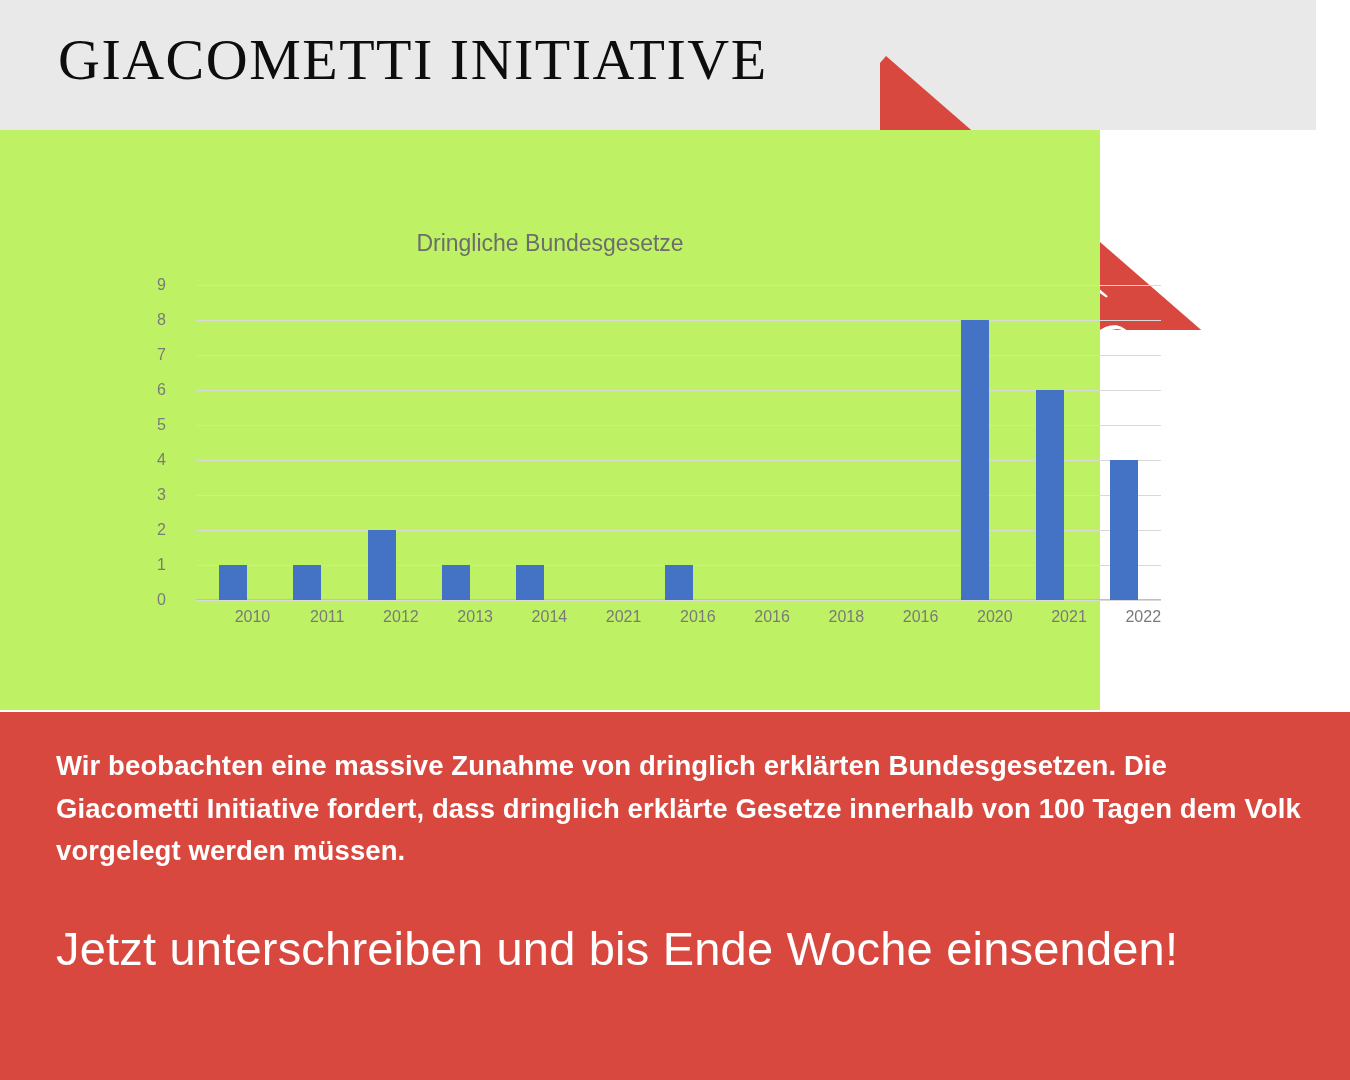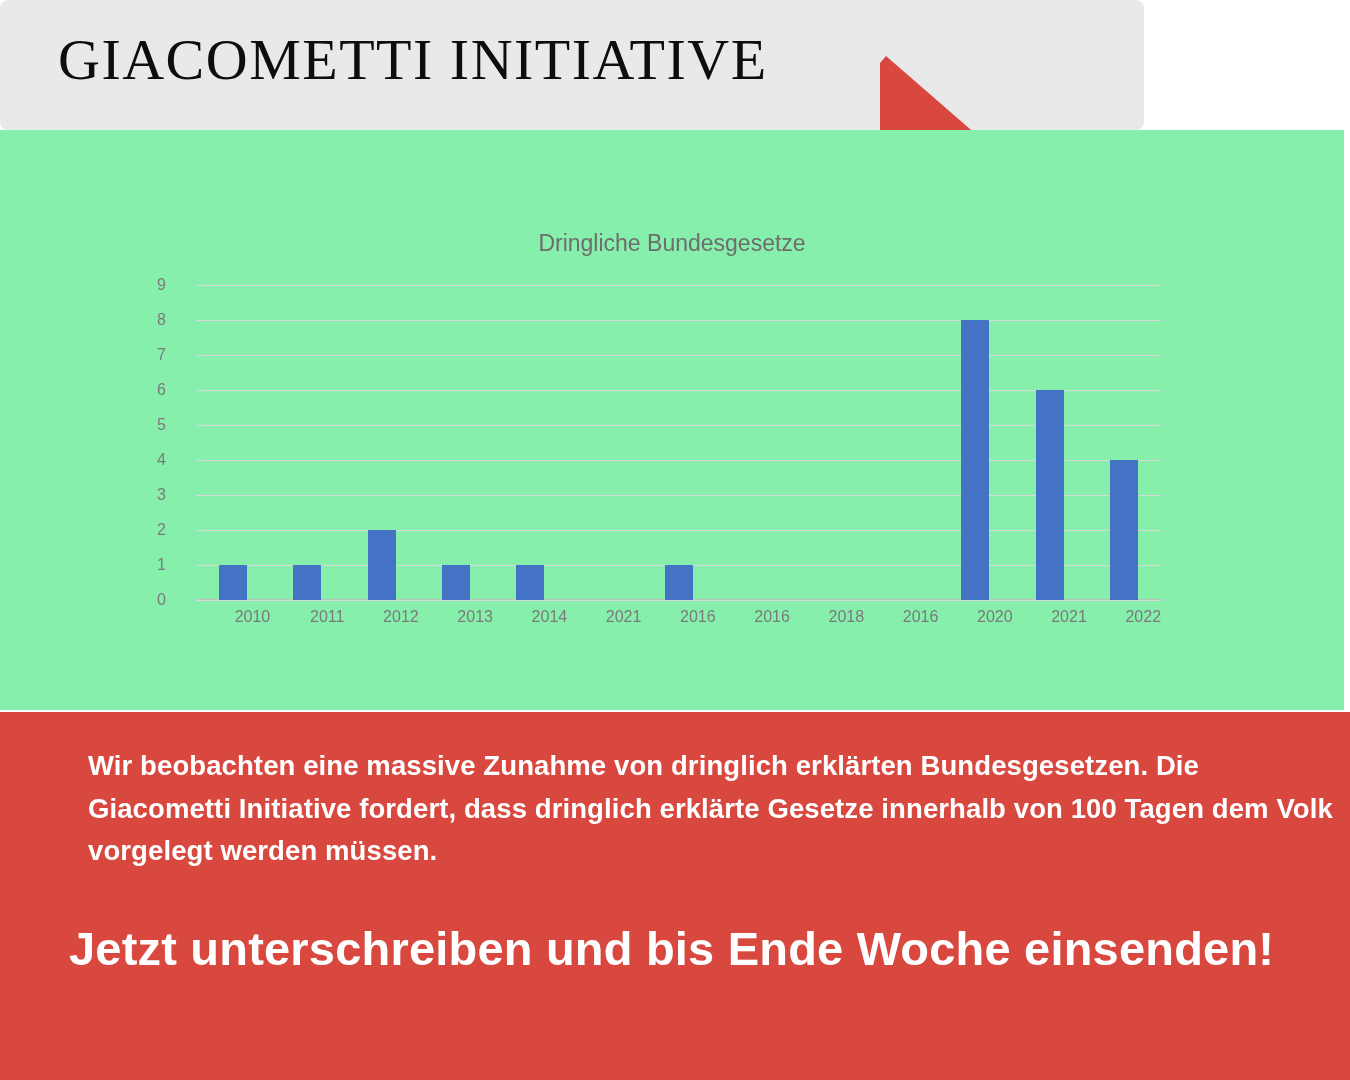--- a/index.html
+++ b/index.html
@@ -13,24 +13,23 @@
     font-family: "Liberation Sans", sans-serif;
     overflow: hidden;
     position: relative;
   }
 
   
   .header-band {
     position: absolute;
     left: 0;
     top: 0;
-    width: 1144px;
+    width: 1316px;
     height: 130px;
     background: #e9e9e9;
-    border-radius: 8px;
   }
   .header-title {
     position: absolute;
     left: 58px;
     top: 26px;
     font-family: "Liberation Serif", serif;
     font-size: 58px;
     letter-spacing: 1.5px;
     color: #0d0d0d;
     white-space: nowrap;
@@ -69,23 +68,23 @@
     letter-spacing: 1px;
     white-space: nowrap;
     margin-left: 110px;
   }
 
   
   .chart-section {
     position: absolute;
     left: 0;
     top: 130px;
-    width: 1344px;
+    width: 1100px;
     height: 580px;
-    background: #86efac;
+    background: #bef264;
   }
   .chart-title {
     position: absolute;
     left: 0;
     right: 0;
     top: 100px;
     text-align: center;
     font-size: 23px;
     color: #6d6d6d;
     font-family: "Liberation Sans", sans-serif;
@@ -174,32 +173,30 @@
   }
   .message-body {
     position: absolute;
     left: 56px;
     top: 33px;
     width: 1255px;
     font-size: 27.5px;
     font-weight: bold;
     line-height: 1.55;
     letter-spacing: 0.1px;
-    margin-left: 32px;
   }
   .message-cta {
     position: absolute;
     left: 56px;
     top: 208px;
     width: 1230px;
     font-size: 47px;
-    font-weight: bold;
+    font-weight: normal;
     line-height: 1.25;
     letter-spacing: 0.2px;
-    margin-left: 13px;
   }
 </style>
 </head>
 <body>
 
 <div class="header-band">
   <div class="header-title">GIACOMETTI INITIATIVE</div>
 </div>
 
 <div class="ribbon-wrap">

